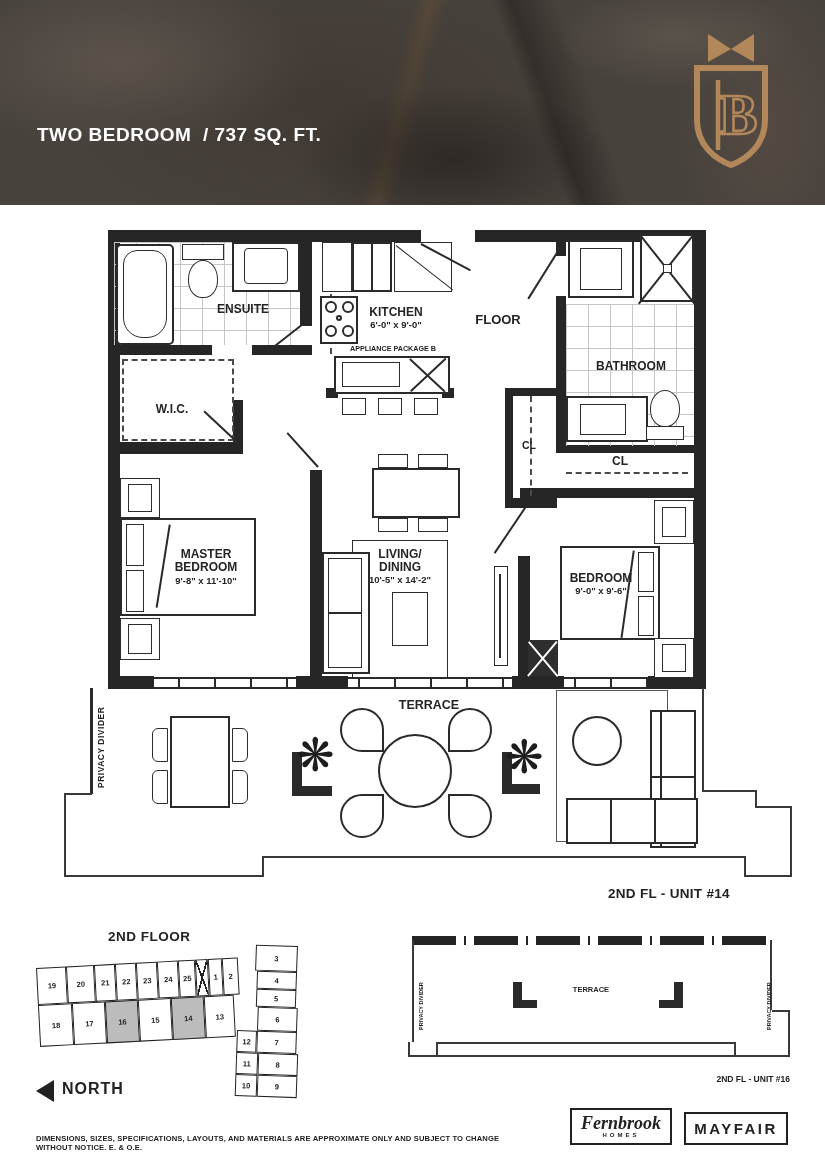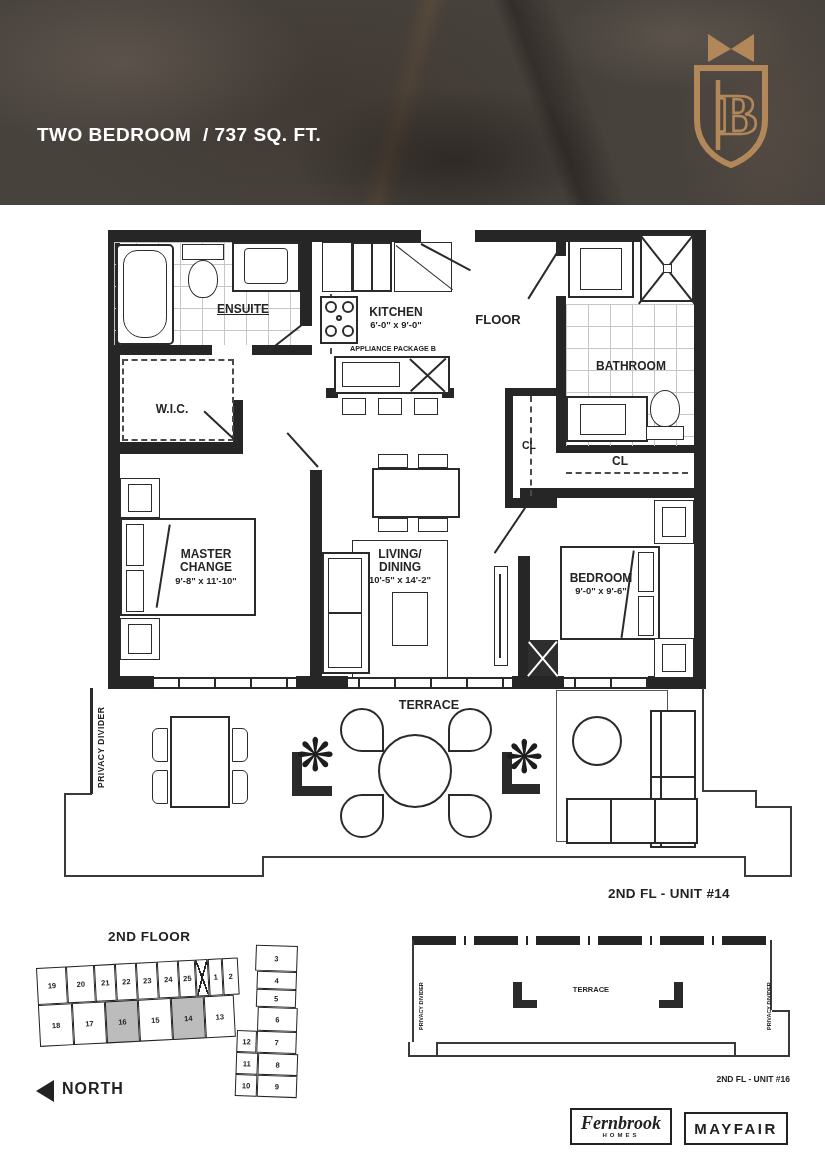--- a/index.html
+++ b/index.html
@@ -111,21 +111,21 @@
   <div class="wall" style="left:326px;top:388px;width:12px;height:10px;"></div>
   <div class="wall" style="left:442px;top:388px;width:12px;height:10px;"></div>
 
   <div class="tile" style="left:114px;top:242px;width:186px;height:103px;"></div>
   <div class="fx" style="left:116px;top:244px;width:58px;height:101px;border-radius:5px;"></div>
   <div class="fx1" style="left:123px;top:250px;width:44px;height:88px;border-radius:14px 14px 20px 20px;"></div>
   <div class="fx1" style="left:182px;top:244px;width:42px;height:16px;"></div>
   <div class="fx1" style="left:188px;top:260px;width:30px;height:38px;border-radius:50% 50% 46% 46%;"></div>
   <div class="fx" style="left:232px;top:242px;width:68px;height:50px;"></div>
   <div class="fx1" style="left:244px;top:248px;width:44px;height:36px;border-radius:4px;"></div>
-  <div class="rl" style="left:199px;top:303px;width:88px;text-decoration:underline;">ENSUITE</div>
+  <div class="rl" style="left:199px;top:303px;width:88px;">ENSUITE</div>
   <div class="diag" style="left:303px;top:323px;width:47px;transform:rotate(142deg);"></div>
 
   <div class="dashrect" style="left:122px;top:359px;width:112px;height:82px;"></div>
   <div class="rl" style="left:140px;top:403px;width:64px;">W.I.C.</div>
   <div class="diag" style="left:237px;top:441px;width:45px;transform:rotate(-137deg);"></div>
 
   <div class="fx1" style="left:322px;top:242px;width:30px;height:50px;"></div>
   <div class="fx" style="left:352px;top:242px;width:40px;height:50px;"></div>
   <div class="ln" style="left:371px;top:244px;width:2px;height:46px;"></div>
   <div class="fx1" style="left:394px;top:242px;width:58px;height:50px;"></div>
@@ -175,21 +175,21 @@
   <div class="dashh" style="left:566px;top:472px;width:122px;"></div>
 
   <div class="fx1" style="left:120px;top:478px;width:40px;height:40px;"></div>
   <div class="fx1" style="left:128px;top:484px;width:24px;height:28px;"></div>
   <div class="fx" style="left:120px;top:518px;width:136px;height:98px;"></div>
   <div class="fx1" style="left:126px;top:524px;width:18px;height:42px;"></div>
   <div class="fx1" style="left:126px;top:570px;width:18px;height:42px;"></div>
   <div class="diag" style="left:170px;top:524px;width:84px;transform:rotate(99deg);height:1.5px;"></div>
   <div class="fx1" style="left:120px;top:618px;width:40px;height:42px;"></div>
   <div class="fx1" style="left:128px;top:624px;width:24px;height:30px;"></div>
-  <div class="rl" style="left:158px;top:548px;width:96px;">MASTER CHANGE</div>
+  <div class="rl" style="left:158px;top:548px;width:96px;">MASTER BEDROOM</div>
   <div class="rl dims" style="left:158px;top:576px;width:96px;">9'-8" x 11'-10"</div>
   <div class="diag" style="left:318px;top:466px;width:46px;transform:rotate(-132deg);"></div>
 
   <div class="fx1" style="left:378px;top:454px;width:30px;height:14px;"></div>
   <div class="fx1" style="left:418px;top:454px;width:30px;height:14px;"></div>
   <div class="fx" style="left:372px;top:468px;width:88px;height:50px;"></div>
   <div class="fx1" style="left:378px;top:518px;width:30px;height:14px;"></div>
   <div class="fx1" style="left:418px;top:518px;width:30px;height:14px;"></div>
   <div class="fx1" style="left:352px;top:540px;width:96px;height:138px;border-width:1.5px;"></div>
   <div class="rl" style="left:356px;top:548px;width:88px;">LIVING/</div>
@@ -314,20 +314,21 @@
   <div class="ln" style="left:659px;top:1000px;width:24px;height:8px;"></div>
   <div class="thinln" style="left:436px;top:1042px;width:298px;height:2px;"></div>
   <div class="thinln" style="left:436px;top:1042px;width:2px;height:14px;"></div>
   <div class="thinln" style="left:734px;top:1042px;width:2px;height:14px;"></div>
   <div class="thinln" style="left:408px;top:1055px;width:382px;height:2px;"></div>
   <div class="thinln" style="left:408px;top:1042px;width:2px;height:14px;"></div>
   <div class="thinln" style="left:788px;top:1010px;width:2px;height:46px;"></div>
   <div class="thinln" style="left:772px;top:1010px;width:18px;height:2px;"></div>
   <div class="unit-label" style="left:688px;top:1074px;width:102px;font-size:8.5px;text-align:right;">2ND FL - UNIT #16</div>
 
+  <div class="disc" style="left:36px;top:1134px;width:500px;">DIMENSIONS, SIZES, SPECIFICATIONS, LAYOUTS, AND MATERIALS ARE APPROXIMATE ONLY AND SUBJECT TO CHANGE WITHOUT NOTICE. E. &amp; O.E.</div>
 
   <div class="logobox" style="left:570px;top:1108px;width:102px;height:37px;">
     <div class="fernbrook-script">Fernbrook</div>
     <div class="fernbrook-sub">HOMES</div>
   </div>
   <div class="logobox" style="left:684px;top:1112px;width:104px;height:33px;">
     <div class="mayfair">MAYFAIR</div>
   </div>
 
 </div>

